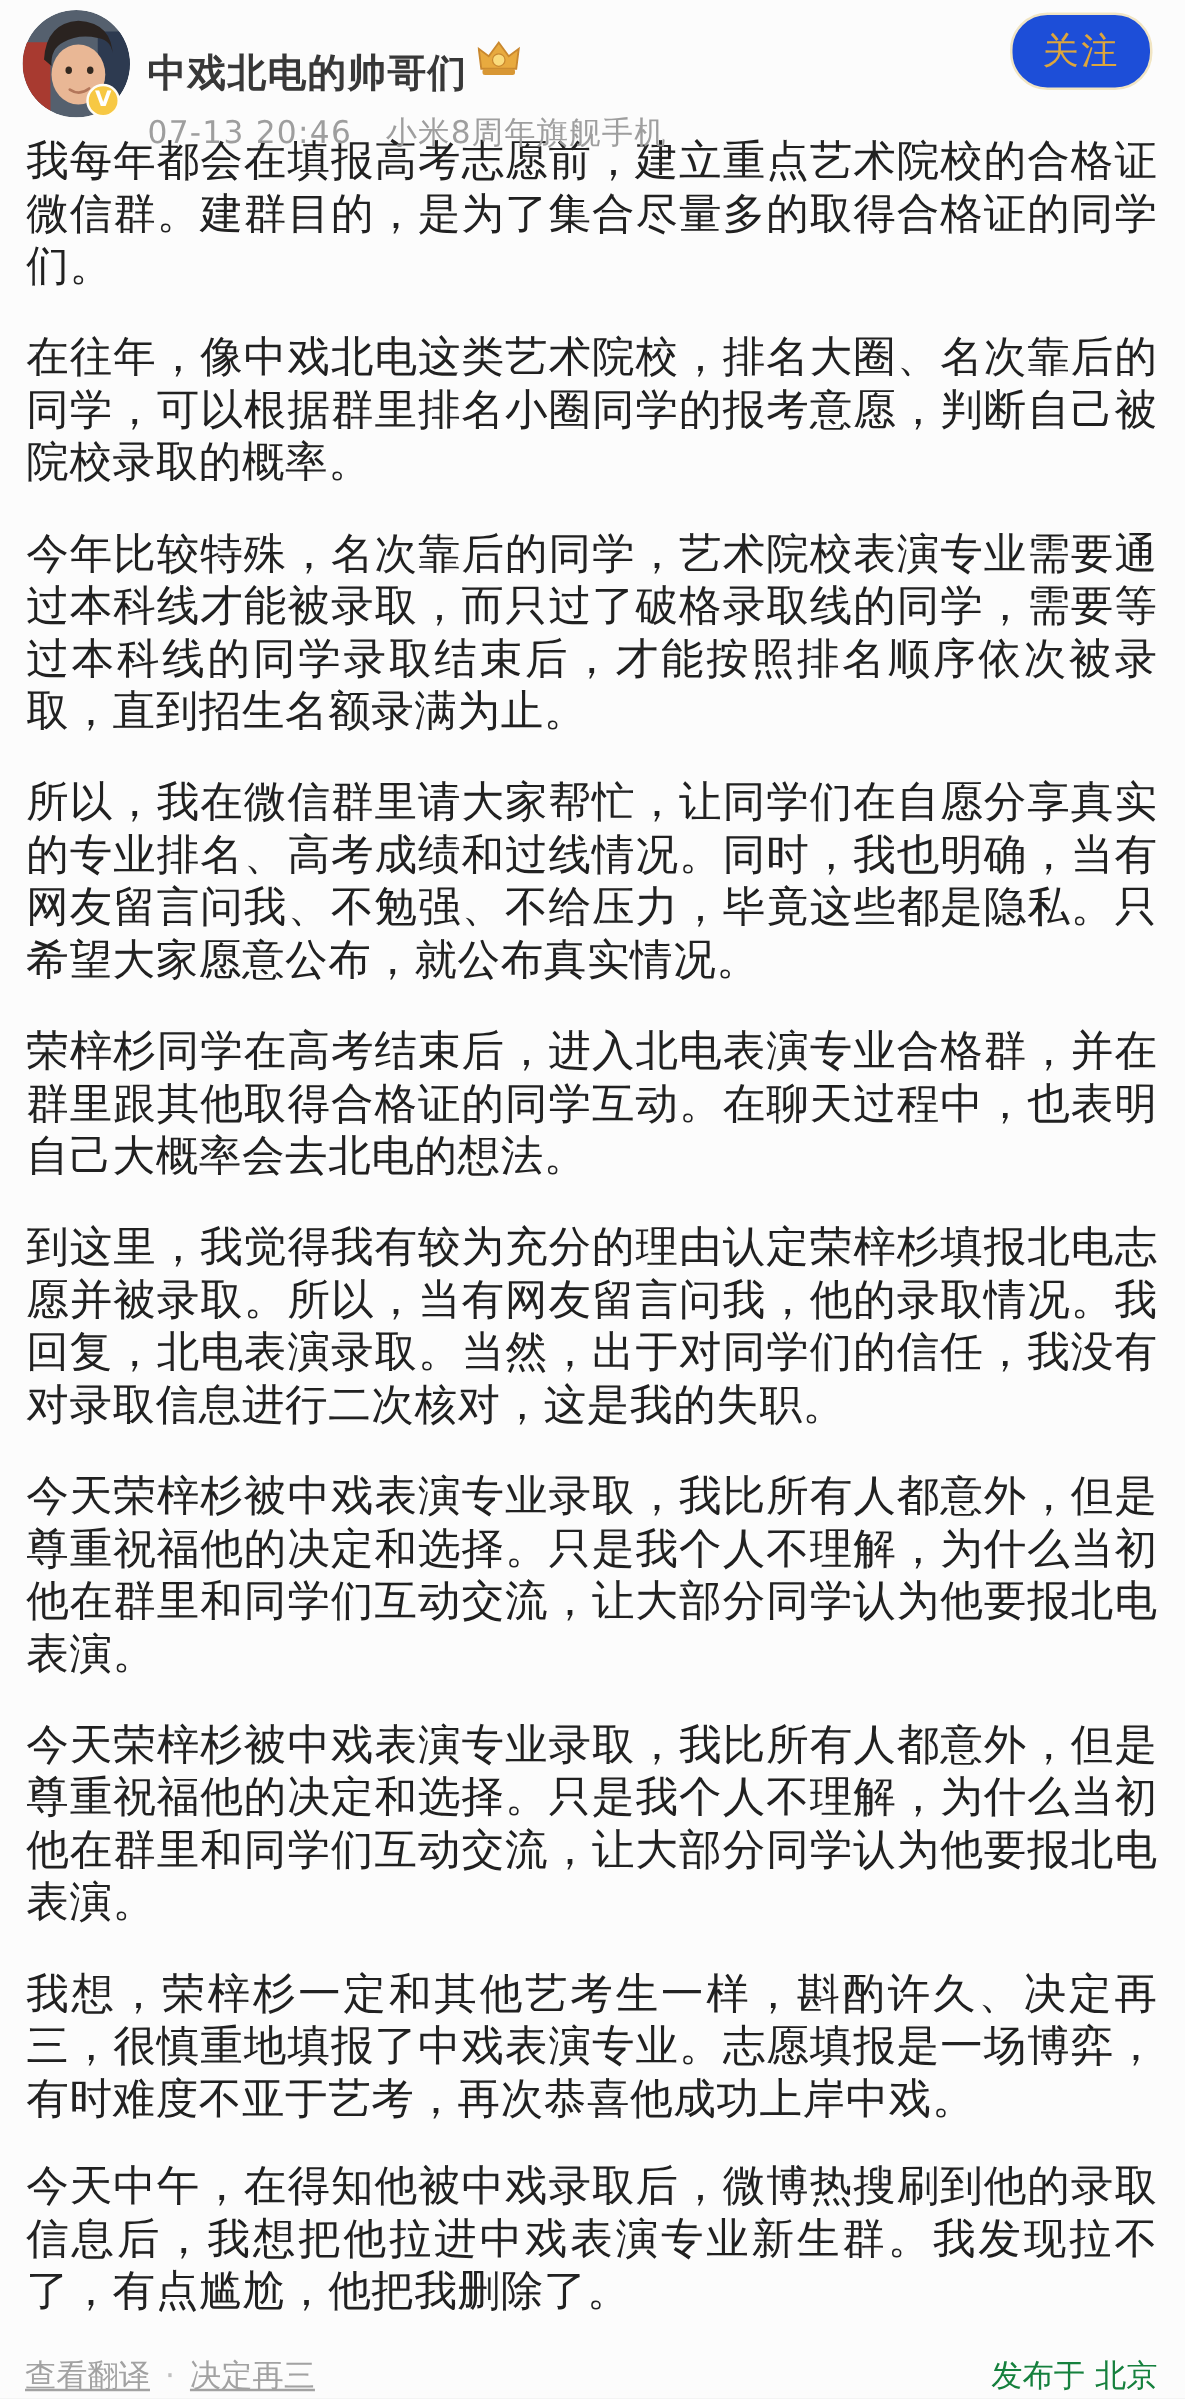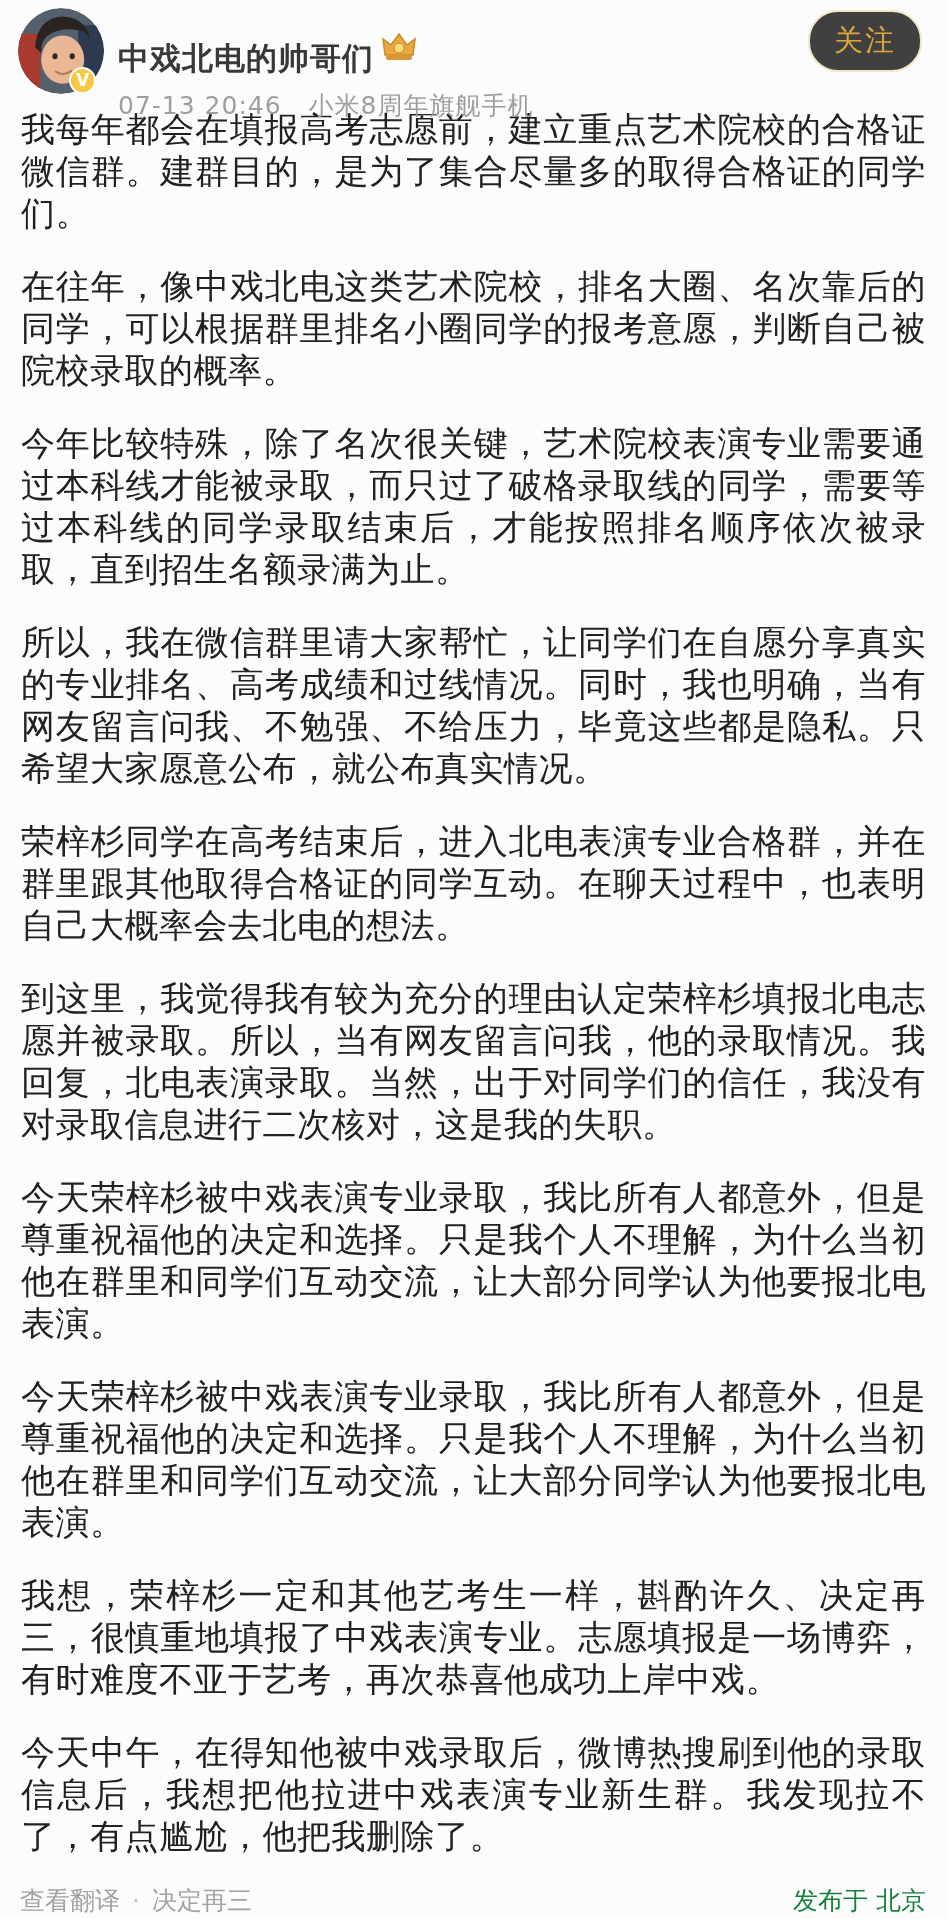--- a/index.html
+++ b/index.html
@@ -62,21 +62,21 @@
     font-size: 25px;
     color: #9e9e9e;
     letter-spacing: 1px;
   }
   .meta-row .time { margin-right: 18px; }
   .follow-btn {
     position: absolute;
     top: 10px; right: 26px;
     min-width: 96px;
     padding: 9px 24px;
-    background: #404040;
+    background: #1d4ed8;
     border: 2px solid #f1e5c3;
     border-radius: 30px;
     color: #dda63c;
     font-size: 29px;
     letter-spacing: 2px;
     text-align: center;
     cursor: pointer;
     font-family: inherit;
   }
 
@@ -86,35 +86,35 @@
     margin-top: 12px;
   }
   .content p {
     font-size: 34px;
     line-height: 42px;
     letter-spacing: 0.5px;
     color: #212121;
     text-align: justify;
     margin-bottom: 31px;
   }
-  .content p:last-child { margin-bottom: 0; }
+  .content p:last-child { margin-bottom: 0; font-family: Liberation Mono, monospace; }
 
   
   .footer {
     position: absolute;
     left: 0; right: 0;
     top: 1884px;
     padding: 0 22px 0 20px;
     display: flex;
     justify-content: space-between;
     align-items: center;
     font-size: 25px;
   }
   .footer-left { color: #a2a2a2; display: flex; align-items: center; gap: 12px; }
-  .footer-left .link { cursor: pointer; }
+  .footer-left .link { cursor: pointer; text-decoration: underline; }
   .footer-left .sep { color: #c0c0c0; }
   .footer-right { color: #15803d; }
 </style>
 </head>
 <body>
 
 <div class="page">
 
   <div class="header">
 
@@ -153,21 +153,21 @@
         <span class="device">小米8周年旗舰手机</span>
       </div>
     </div>
 
     <button class="follow-btn">关注</button>
   </div>
 
   <div class="content">
     <p>我每年都会在填报高考志愿前，建立重点艺术院校的合格证微信群。建群目的，是为了集合尽量多的取得合格证的同学们。</p>
     <p>在往年，像中戏北电这类艺术院校，排名大圈、名次靠后的同学，可以根据群里排名小圈同学的报考意愿，判断自己被院校录取的概率。</p>
-    <p>今年比较特殊，除了名次很关键，艺术院校表演专业需要通过本科线才能被录取，而只过了破格录取线的同学，需要等过本科线的同学录取结束后，才能按照排名顺序依次被录取，直到招生名额录满为止。</p>
+    <p>今年比较特殊，名次靠后的同学，艺术院校表演专业需要通过本科线才能被录取，而只过了破格录取线的同学，需要等过本科线的同学录取结束后，才能按照排名顺序依次被录取，直到招生名额录满为止。</p>
     <p>所以，我在微信群里请大家帮忙，让同学们在自愿分享真实的专业排名、高考成绩和过线情况。同时，我也明确，当有网友留言问我、不勉强、不给压力，毕竟这些都是隐私。只希望大家愿意公布，就公布真实情况。</p>
     <p>荣梓杉同学在高考结束后，进入北电表演专业合格群，并在群里跟其他取得合格证的同学互动。在聊天过程中，也表明自己大概率会去北电的想法。</p>
     <p>到这里，我觉得我有较为充分的理由认定荣梓杉填报北电志愿并被录取。所以，当有网友留言问我，他的录取情况。我回复，北电表演录取。当然，出于对同学们的信任，我没有对录取信息进行二次核对，这是我的失职。</p>
     <p>今天荣梓杉被中戏表演专业录取，我比所有人都意外，但是尊重祝福他的决定和选择。只是我个人不理解，为什么当初他在群里和同学们互动交流，让大部分同学认为他要报北电表演。</p>
     <p>今天荣梓杉被中戏表演专业录取，我比所有人都意外，但是尊重祝福他的决定和选择。只是我个人不理解，为什么当初他在群里和同学们互动交流，让大部分同学认为他要报北电表演。</p>
     <p>我想，荣梓杉一定和其他艺考生一样，斟酌许久、决定再三，很慎重地填报了中戏表演专业。志愿填报是一场博弈，有时难度不亚于艺考，再次恭喜他成功上岸中戏。</p>
     <p>今天中午，在得知他被中戏录取后，微博热搜刷到他的录取信息后，我想把他拉进中戏表演专业新生群。我发现拉不了，有点尴尬，他把我删除了。</p>
 
   </div>
 

